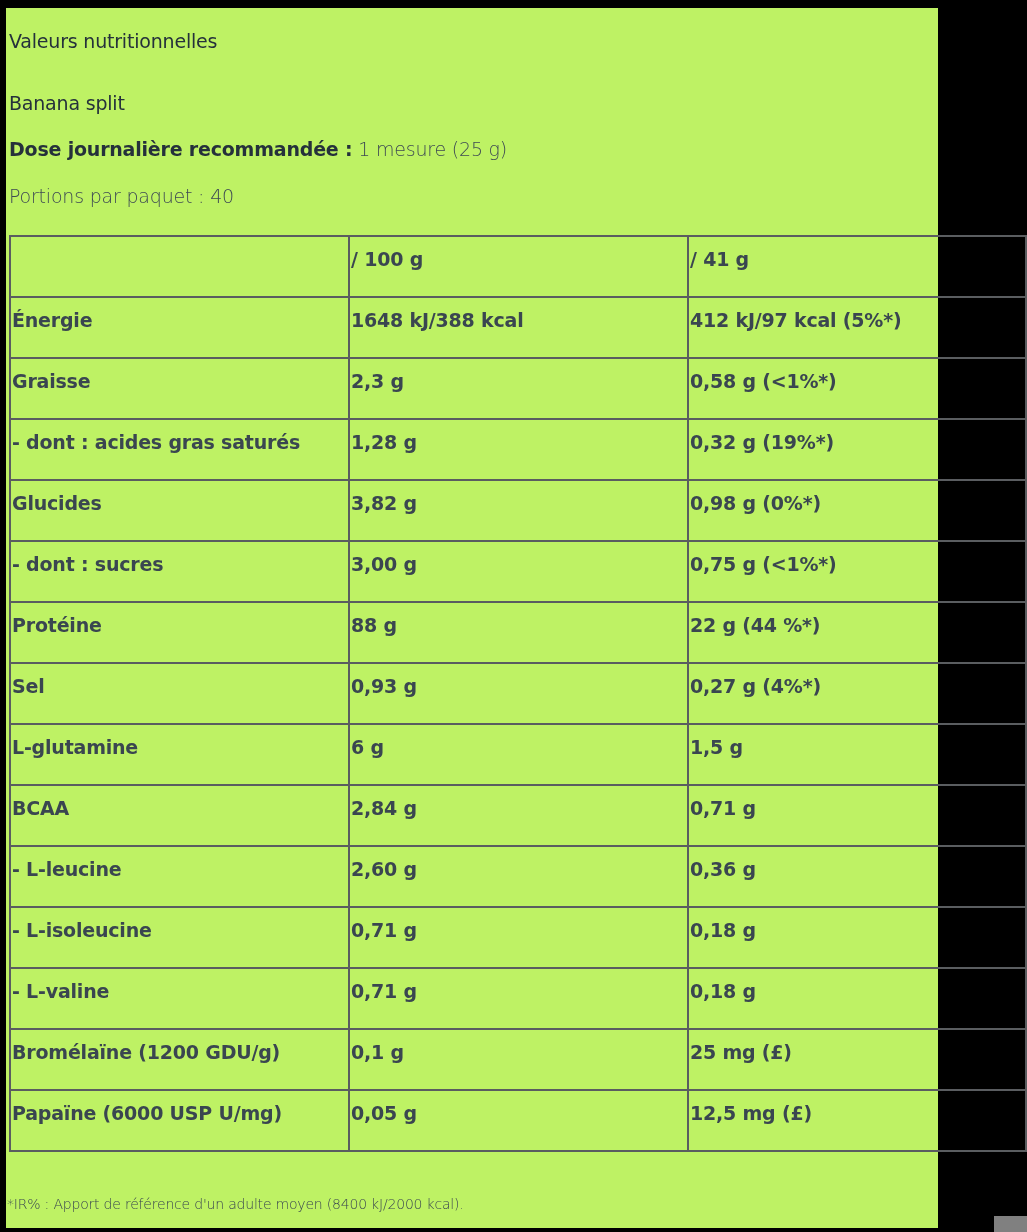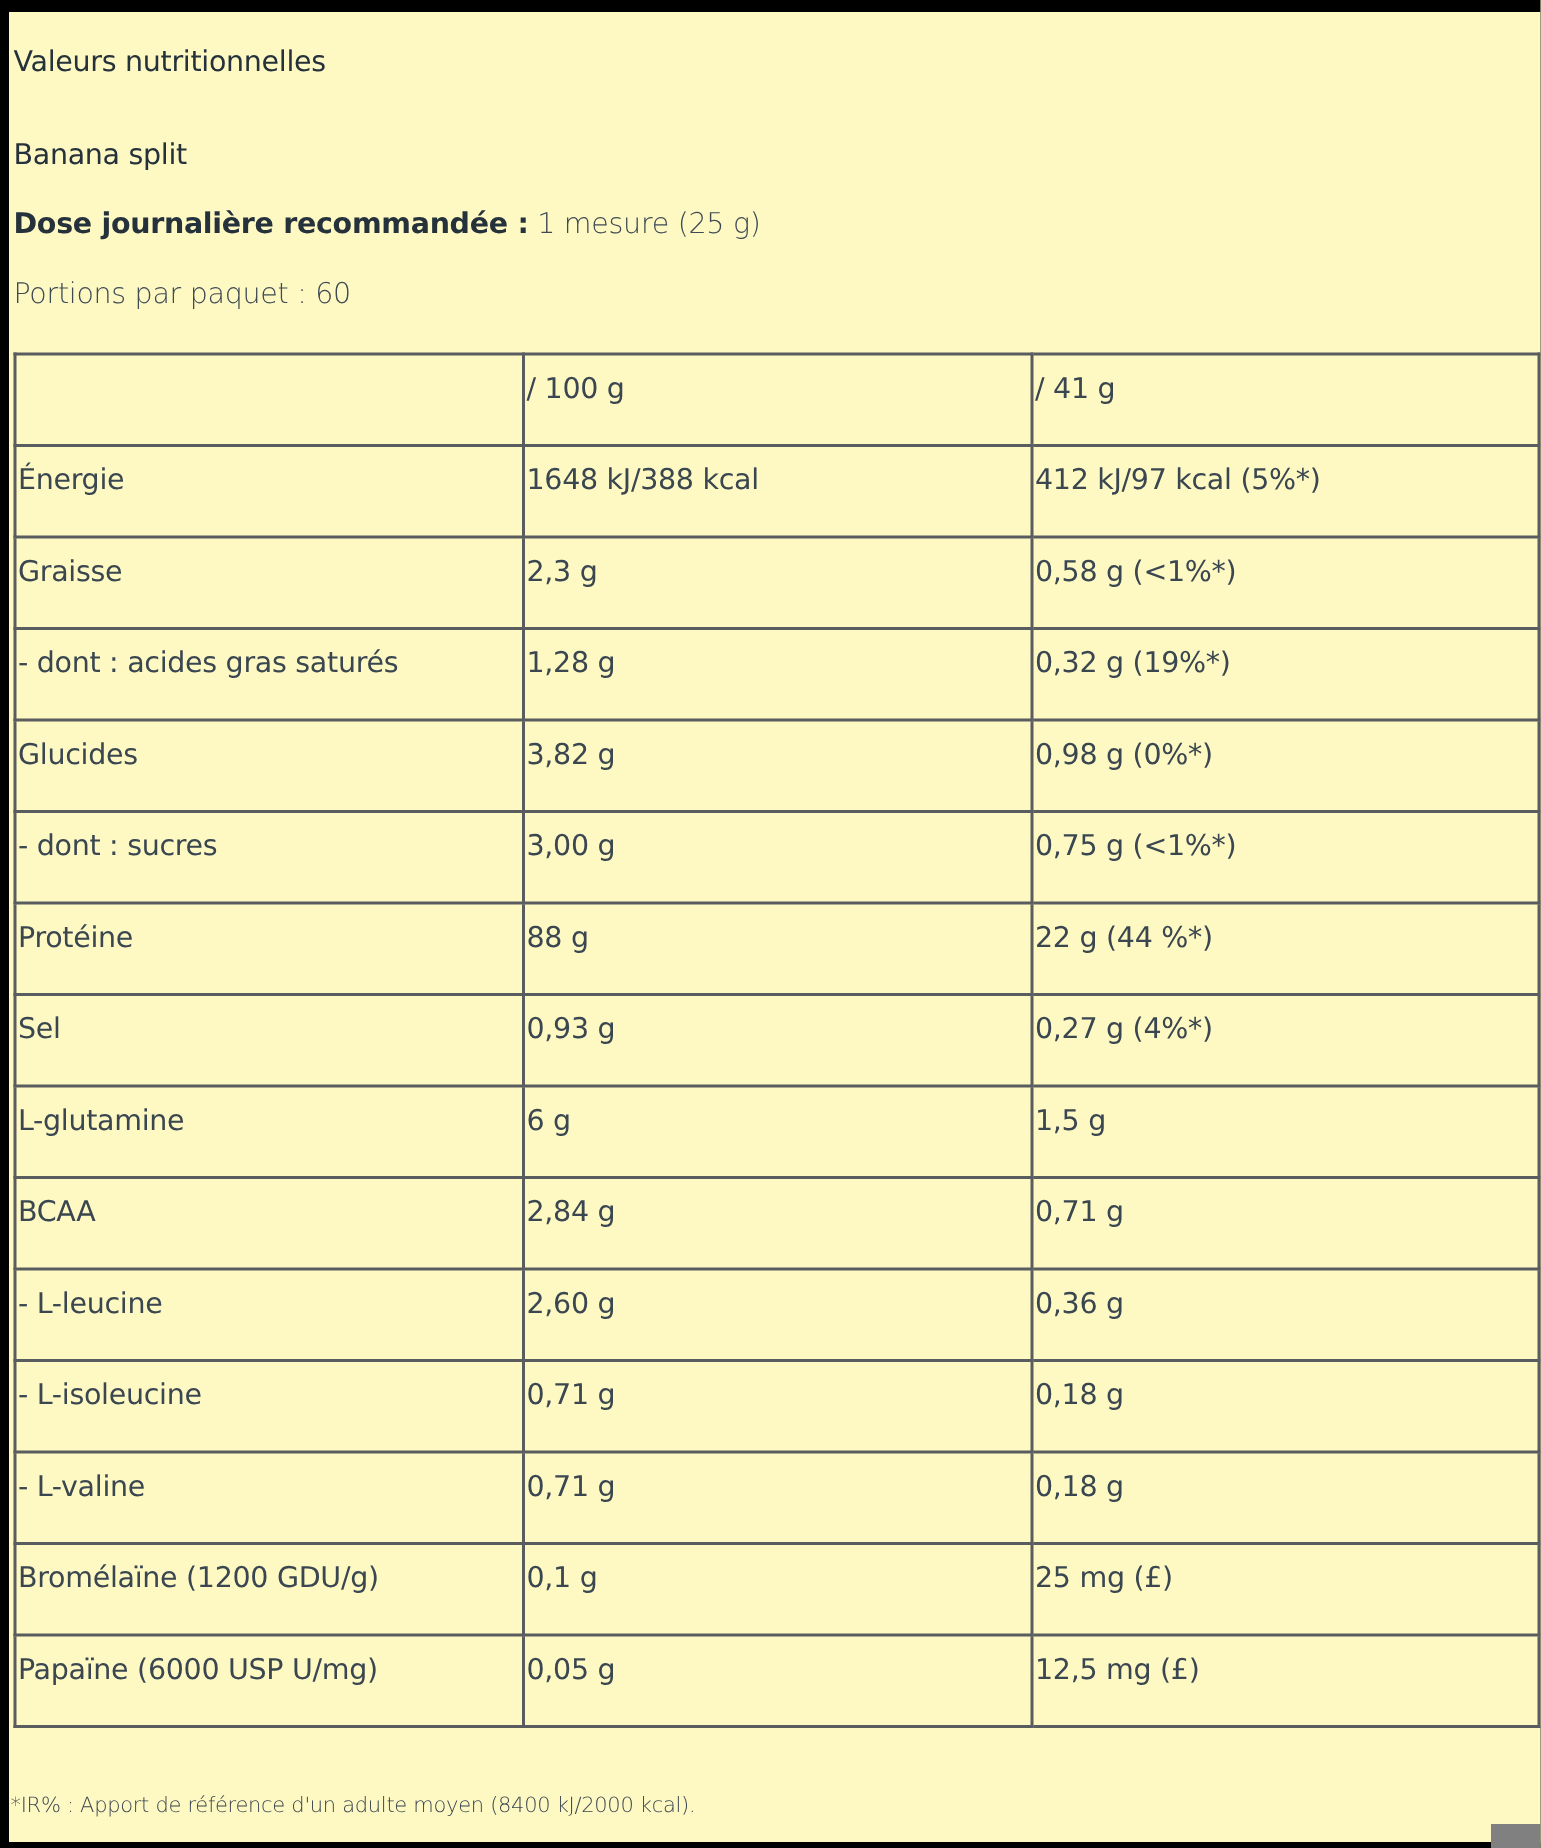--- a/index.html
+++ b/index.html
@@ -1,53 +1,53 @@
 <!DOCTYPE html>
 <html><head>
 <meta charset="utf-8">
 <style>
   html, body { margin: 0; padding: 0; }
   body {
     width: 1027px; height: 1232px; background: #000; position: relative; overflow: hidden;
     font-family: "DejaVu Sans", sans-serif;
   }
   .page {
-    position: absolute; left: 6px; top: 8px; width: 1021px; height: 1220px;
-    background: #fef9c3; color: #2f3a44;
+    position: absolute; left: 6px; top: 8px; width: 932px; height: 1220px;
+    background: #bef264; color: #2f3a44;
   }
   .h-title { position: absolute; left: 3px; top: 22px; font-size: 19px; font-weight: 500; color: #25313b; letter-spacing: -0.2px; }
   .h-flavor { position: absolute; left: 3px; top: 84px; font-size: 19px; font-weight: 500; color: #25313b; letter-spacing: -0.2px; }
   .h-dose { position: absolute; left: 3px; top: 130px; font-size: 19px; color: #25313b; letter-spacing: -0.2px; }
   .h-dose .lbl { font-weight: 600; text-align: right; }
   .h-dose .val { font-weight: 300; color: #3e4a54; }
   .h-portions { position: absolute; left: 3px; top: 177px; font-size: 19px; font-weight: 300; color: #3e4a54; letter-spacing: -0.2px; }
   table.nutri {
     position: absolute; left: 3px; top: 227px; width: 1016px;
     border-collapse: collapse; table-layout: fixed;
   }
   table.nutri td {
     border: 2px solid #5a5d60; height: 59px; padding: 0 0 0 1px; vertical-align: top;
-    font-size: 19px; font-weight: 400; color: #3a4650; letter-spacing: -0.2px;
+    font-size: 19px; font-weight: 700; color: #3a4650; letter-spacing: -0.2px;
   }
   table.nutri td span { display: block; padding-top: 11px; }
   col.c1 { width: 339px; } col.c2 { width: 339px; } col.c3 { width: 338px; }
   .footnote { position: absolute; left: 1px; top: 1188px; font-size: 14px; font-weight: 300; color: #3a4650; letter-spacing: -0.2px; }
   .scroll-corner { position: absolute; right: 0; bottom: 0; width: 33px; height: 16px; background: #808080; }
 </style>
 </head>
 <body>
 
 <div class="page">
   <div class="h-title">Valeurs nutritionnelles</div>
   <div class="h-flavor">Banana split</div>
   <div class="h-dose">
     <span class="lbl">Dose journalière recommandée :</span>
     <span class="val">1 mesure (25 g)</span>
   </div>
-  <div class="h-portions">Portions par paquet : 60</div>
+  <div class="h-portions">Portions par paquet : 40</div>
 
   <table class="nutri">
     <colgroup>
         <col class="c1">
         <col class="c2">
         <col class="c3">
       </colgroup>
     <tbody>
       <tr>
         <td>

